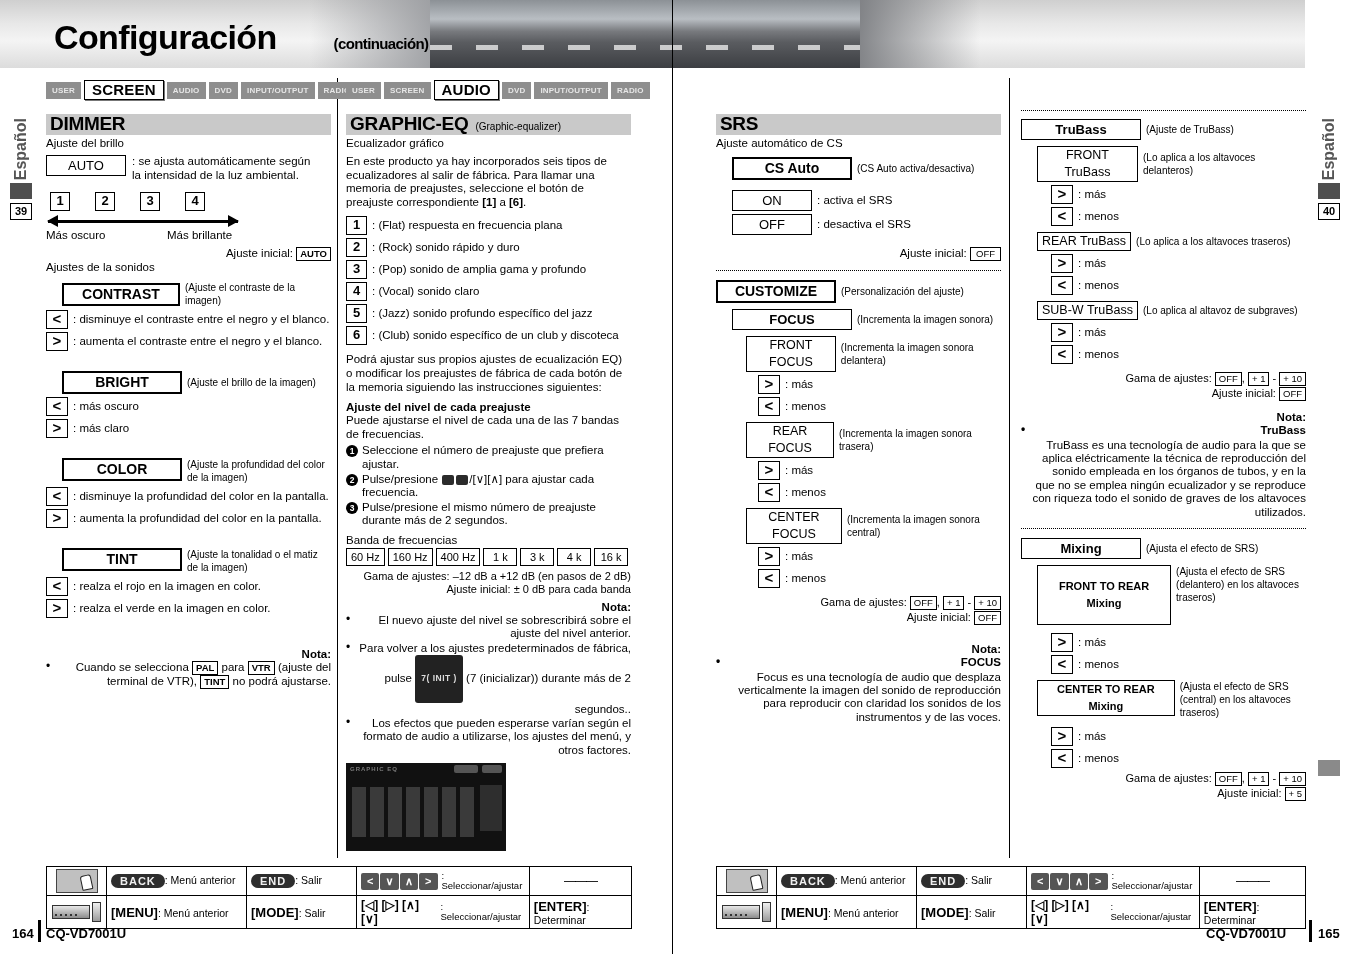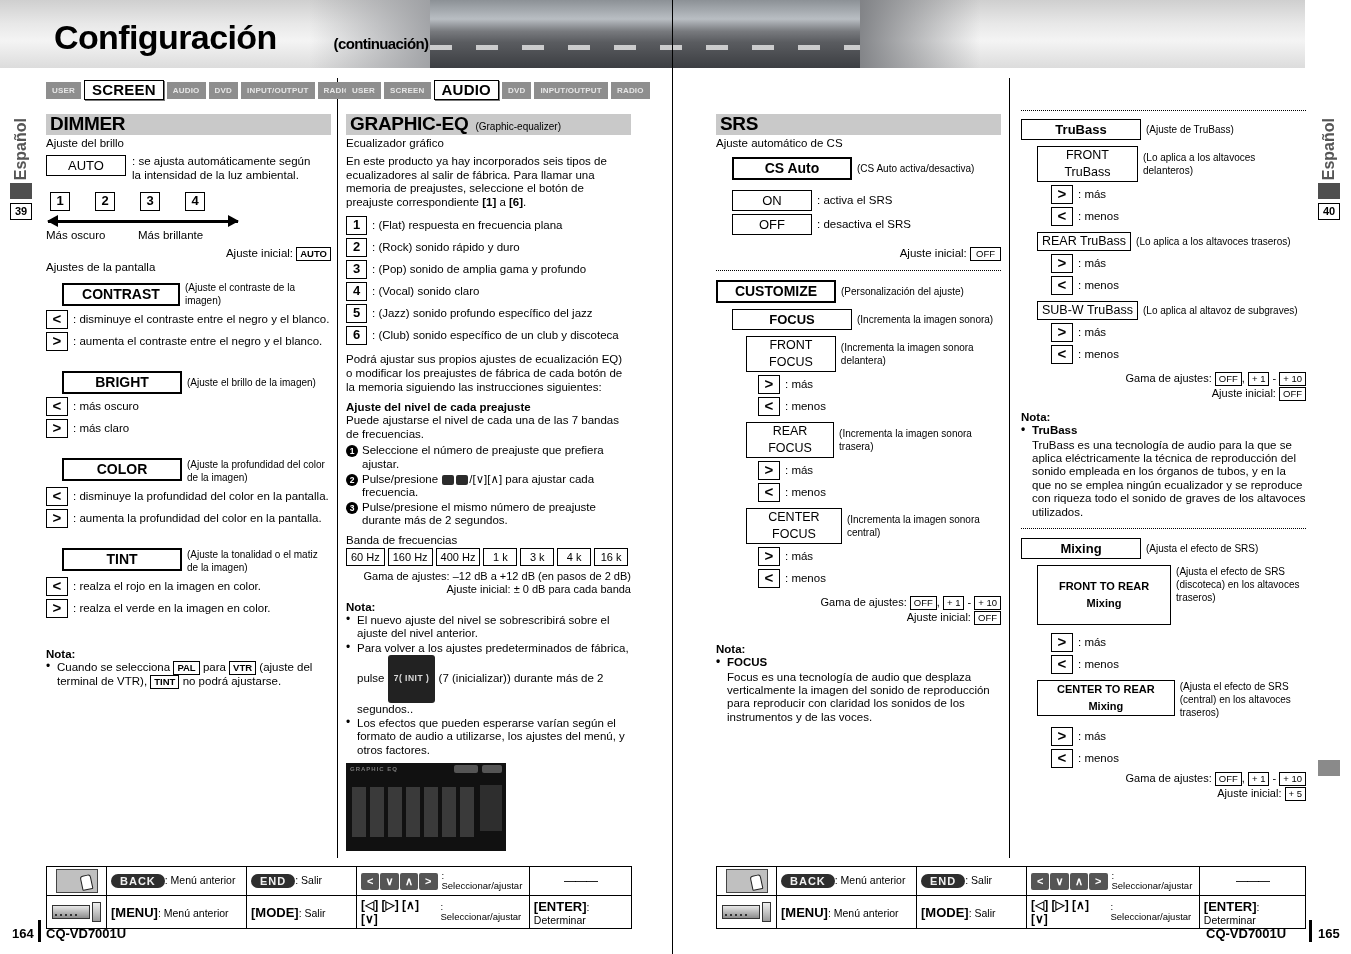--- a/index.html
+++ b/index.html
@@ -132,25 +132,25 @@
   .arrowline { position:relative; width:190px; height:14px; margin:3px 0 0 2px; }
   .arrowline .ln { position:absolute; top:6px; left:0; width:190px; height:2.5px; background:#000; }
   .arrowline .lhead {
     position:absolute; left:-1px; top:1px; width:0; height:0;
     border-top:6px solid transparent; border-bottom:6px solid transparent; border-right:11px solid #000;
   }
   .arrowline .rhead {
     position:absolute; right:-1px; top:1px; width:0; height:0;
     border-top:6px solid transparent; border-bottom:6px solid transparent; border-left:11px solid #000;
   }
-  .dim-labels { display:flex; font-size:11.5px; margin-top:1px; }
+  .dim-labels { display:flex; font-size:11.5px; margin-top:1px;gap:29px; }
   .init-line { font-size:11.5px; text-align:right; margin-top:6px; }
 
   
-  .notes { margin-top:8px; font-size:11.5px; }
+  .notes { margin-top:8px; font-size:11.5px;text-align:right; }
   .notes .nt-title { font-weight:bold; margin-bottom:1px; }
   .notes li { list-style:none; position:relative; padding-left:11px; line-height:13.4px; margin-bottom:1px; }
   .notes li:before { content:"\2022"; position:absolute; left:0; top:-1px; font-size:12px; }
   .notes ul { margin:0; padding:0; }
   .notes .sub-b { font-weight:bold; }
   .notes .indent-txt { padding-left:11px; line-height:13.4px; }
 
   
   .step { display:flex; font-size:11.5px; line-height:13.6px; margin-bottom:1px; }
   .step .cir {
@@ -301,21 +301,21 @@
   </div>
   <div class="dim-labels">
     <span style="width:92px">Más oscuro</span>
     <span>Más brillante</span>
   </div>
   <div class="init-line">
     <span>Ajuste inicial:</span>
     <span class="inlinebox">AUTO</span>
   </div>
 
-  <div class="sec-desc">Ajustes de la pantalla</div>
+  <div class="sec-desc">Ajustes de la sonidos</div>
 
   <div class="row indent1" style="margin-top:8px">
     <span class="btn w120">CONTRAST</span>
     <span class="note sm">(Ajuste el contraste de la imagen)</span>
   </div>
   <div class="row">
     <span class="arrow">&lt;</span>
     <span class="note">: disminuye el contraste entre el negro y el blanco.</span>
   </div>
   <div class="row">
@@ -648,21 +648,21 @@
 
   <div class="dotsep"></div>
 
   <div class="row">
     <span class="btn thin w120" style="font-weight:bold;font-size:13px">Mixing</span>
     <span class="note sm">(Ajusta el efecto de SRS)</span>
   </div>
 
   <div class="row indent1" style="margin-top:6px; align-items:flex-start">
     <span class="btn thin" style="padding:12px 2px;font-weight:bold;font-size:11px">FRONT TO REAR Mixing</span>
-    <span class="note sm" style="width:130px">(Ajusta el efecto de SRS (discoteca) en los altavoces traseros)</span>
+    <span class="note sm" style="width:130px">(Ajusta el efecto de SRS (delantero) en los altavoces traseros)</span>
   </div>
   <div class="row indent2" style="margin-top:8px">
     <span class="arrow">&gt;</span>
     <span class="note">: más</span>
   </div>
   <div class="row indent2">
     <span class="arrow">&lt;</span>
     <span class="note">: menos</span>
   </div>
 

